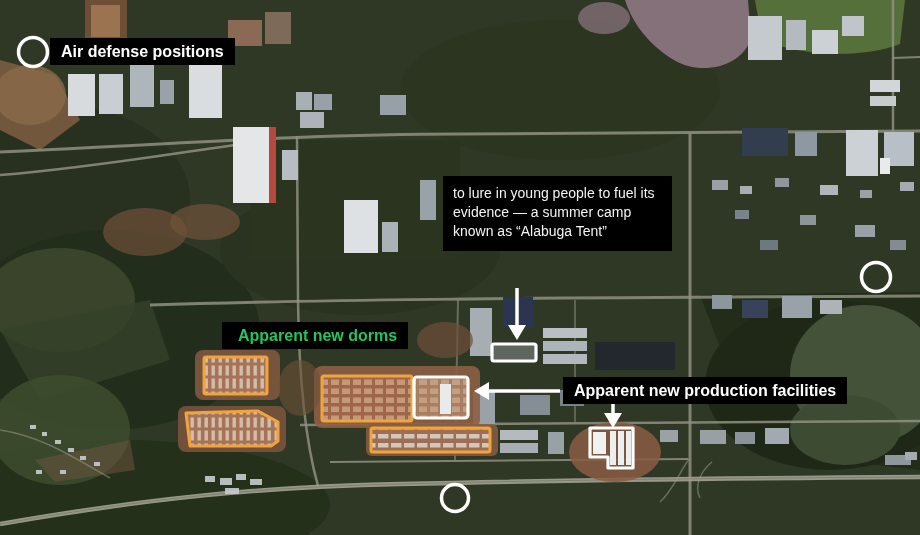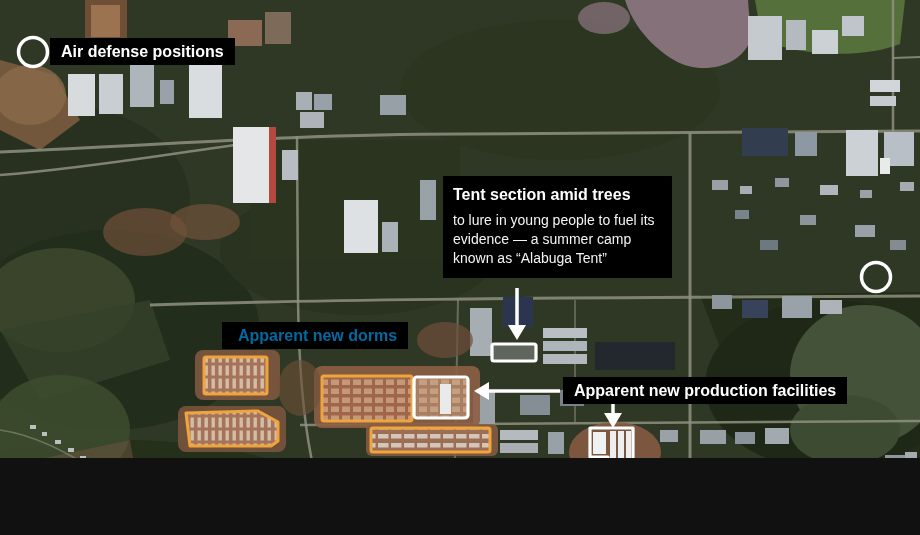--- a/index.html
+++ b/index.html
@@ -1,21 +1,21 @@
 <!DOCTYPE html>
 <html><head>
 <meta charset="utf-8">
 <style>
   html,body{margin:0;padding:0;background:#111;}
-  .stage{position:relative;width:920px;height:458px;overflow:hidden;
+  .stage{position:relative;width:920px;height:535px;overflow:hidden;
          background:#2f3825;font-family:"Liberation Sans",sans-serif;}
   .stage svg{position:absolute;left:0;top:0;display:block;}
   .lbl{position:absolute;background:#000;color:#fff;font-weight:bold;
        font-size:16px;line-height:21px;padding:3px 11px;white-space:nowrap;z-index:3;}
-  .lbl.orange{color:#0369a1;padding-left:16px;}
+  .lbl.orange{color:#22c55e;padding-left:16px;}
   .callout{position:absolute;left:443px;top:176px;width:209px;background:#000;
            color:#fff;padding:8px 10px 10px 10px;z-index:3;}
   .callout .title{font-weight:bold;font-size:16px;line-height:21px;margin-bottom:6px;}
   .callout .line{font-size:14px;line-height:19px;white-space:nowrap;color:#f4f4f4;}
 </style>
 </head>
 <body>
 
 <div class="stage">
 
@@ -233,21 +233,20 @@
   <g stroke="none" fill="#ffffff">
     <polygon points="517,340 508,325 526,325"></polygon>
     <polygon points="474,391 489,382 489,400"></polygon>
     <polygon points="613,428 604,413 622,413"></polygon>
   </g>
 </svg>
 
 <div class="lbl" style="left:50px;top:38px;">Air defense positions</div>
 
 <div class="callout">
-  <div class="title">Tent section amid trees</div>
   <div class="line">to lure in young people to fuel its</div>
   <div class="line">evidence — a summer camp</div>
   <div class="line">known as “Alabuga Tent”</div>
 </div>
 
 <div class="lbl orange" style="left:222px;top:322px;">Apparent new dorms</div>
 
 <div class="lbl" style="left:563px;top:377px;">Apparent new production facilities</div>
 
 </div>

